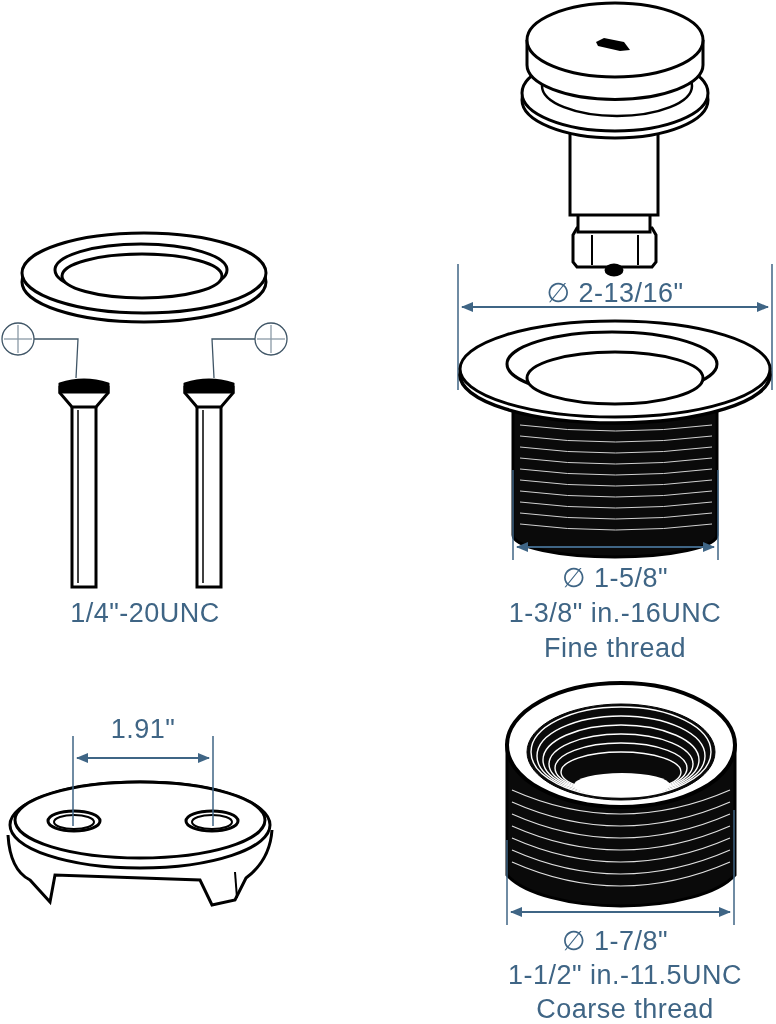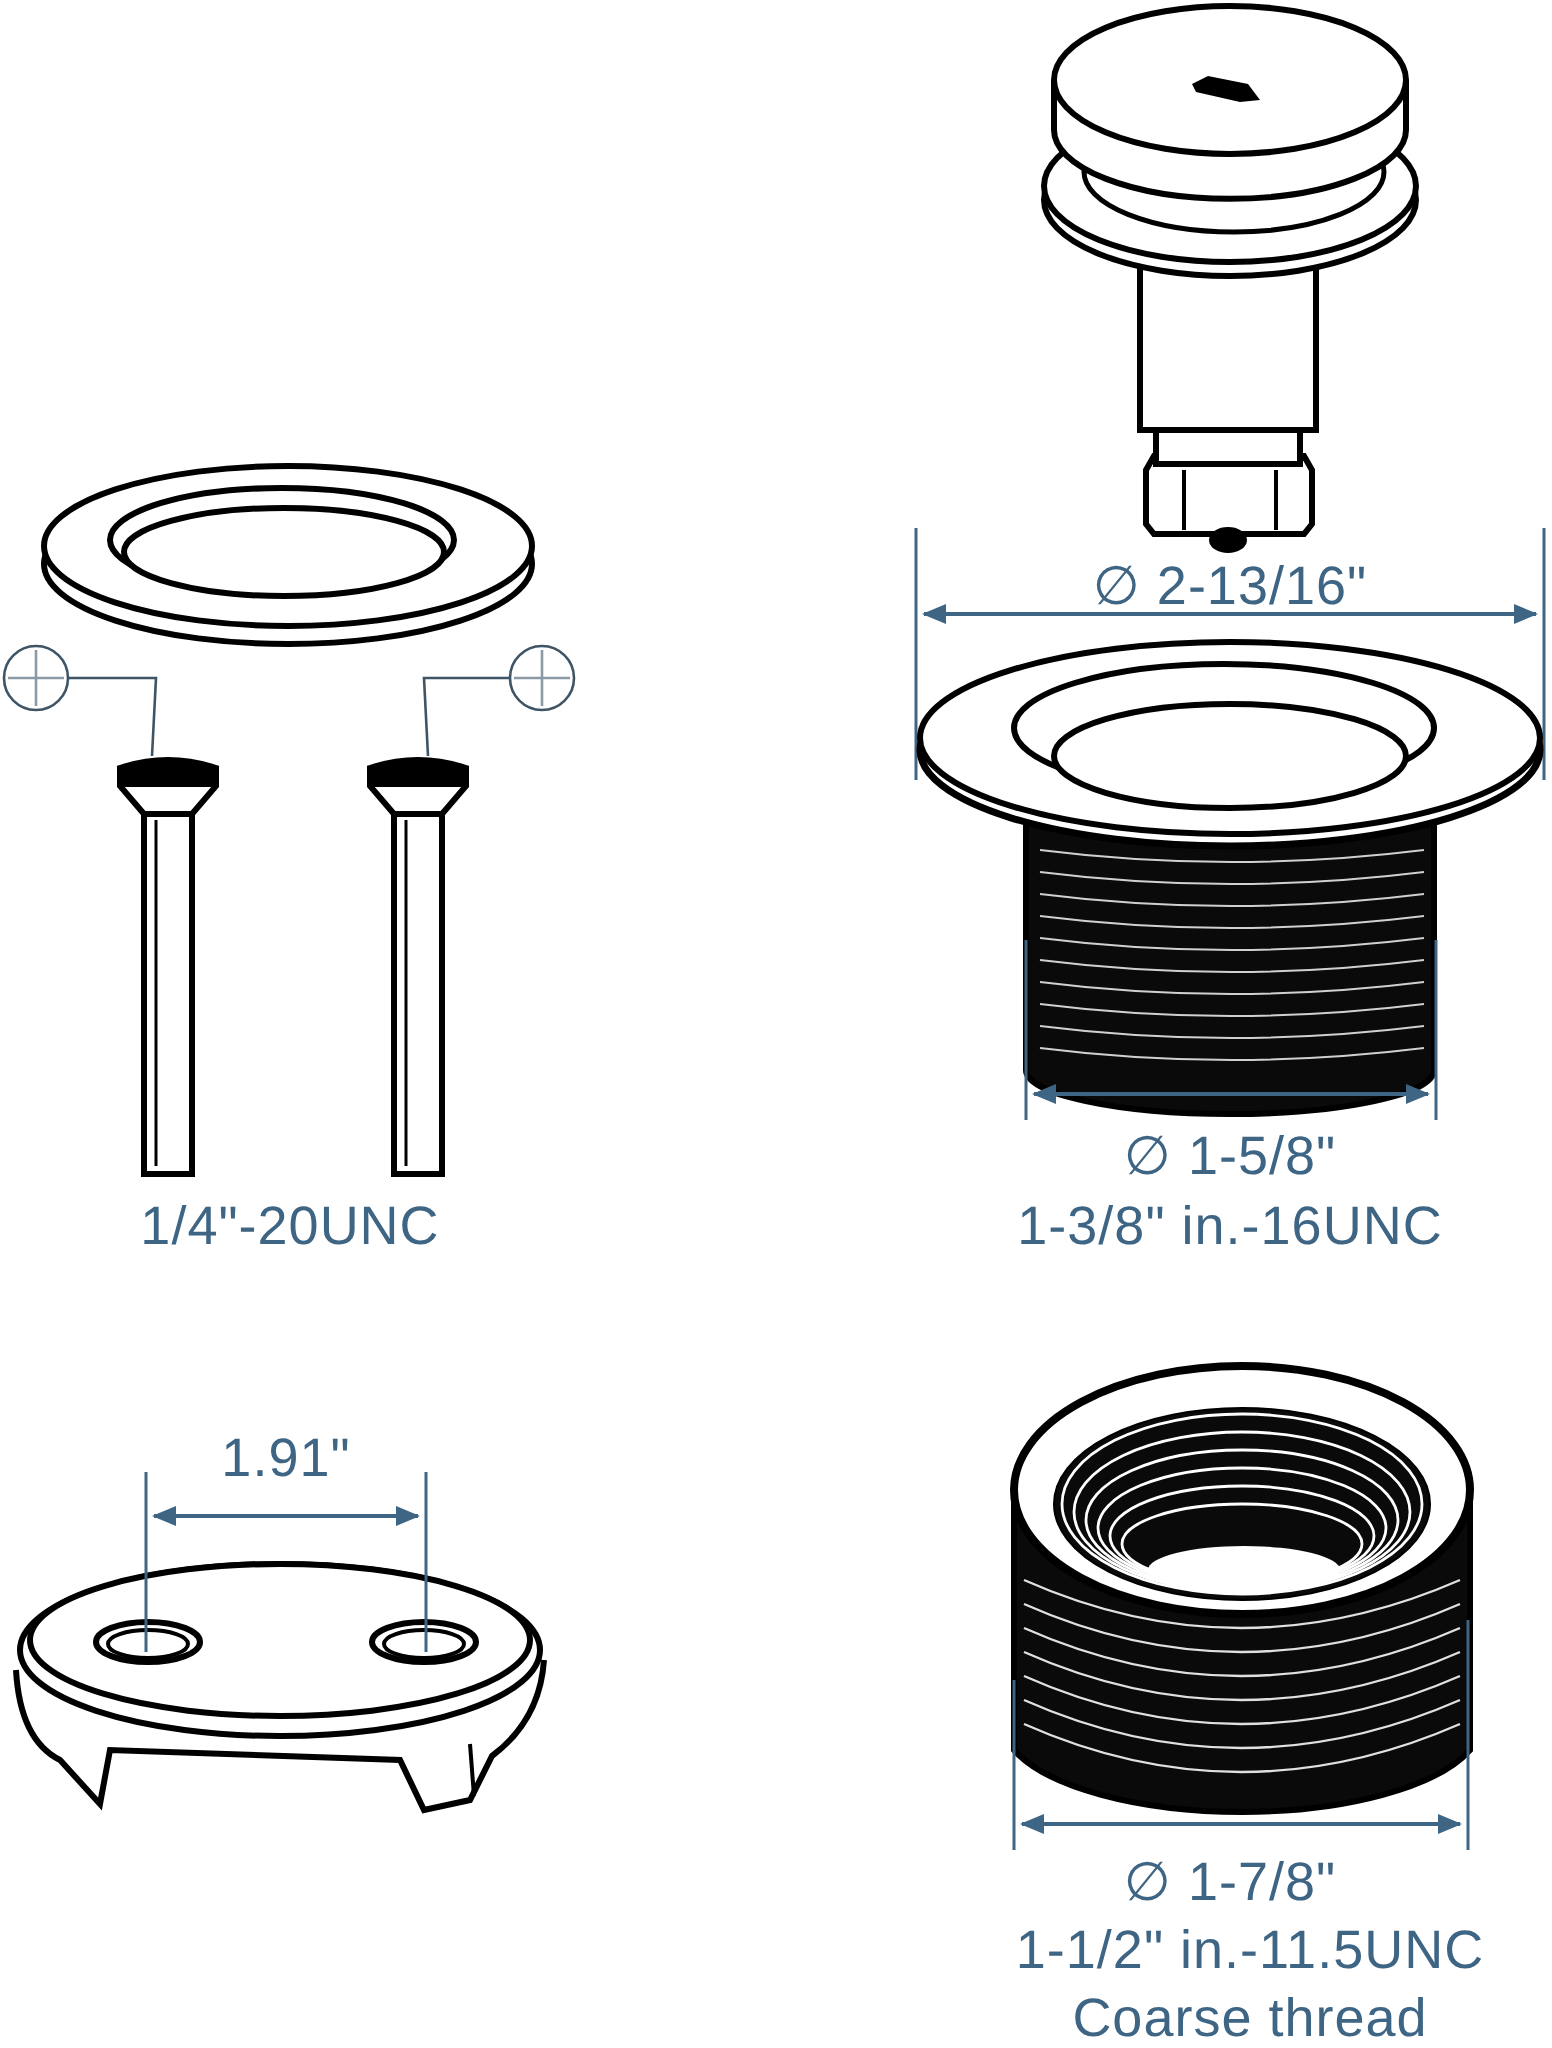--- a/index.html
+++ b/index.html
@@ -157,20 +157,21 @@
     <line x1="507" y1="840" x2="507" y2="925"></line>
     <line x1="734" y1="810" x2="734" y2="925"></line>
     <line x1="511" y1="912" x2="730" y2="912" marker-start="url(#arrS)" marker-end="url(#arr)" stroke-width="2"></line>
   </g>
 </svg>
 
 <div class="label" style="left:470px; top:280px; width:290px;">∅ 2-13/16"</div>
 
 <div class="label" style="left:470px; top:565px; width:290px;">∅ 1-5/8"</div>
 <div class="label" style="left:460px; top:600px; width:310px;">1-3/8" in.-16UNC</div>
+<div class="label" style="left:460px; top:635px; width:310px;">Fine thread</div>
 
 <div class="label" style="left:20px; top:600px; width:250px;">1/4"-20UNC</div>
 
 <div class="label" style="left:70px; top:716px; width:146px;">1.91"</div>
 
 <div class="label" style="left:470px; top:928px; width:290px;">∅ 1-7/8"</div>
 <div class="label" style="left:460px; top:962px; width:330px;">1-1/2" in.-11.5UNC</div>
 <div class="label" style="left:460px; top:996px; width:330px;">Coarse thread</div>
 
 </div>

